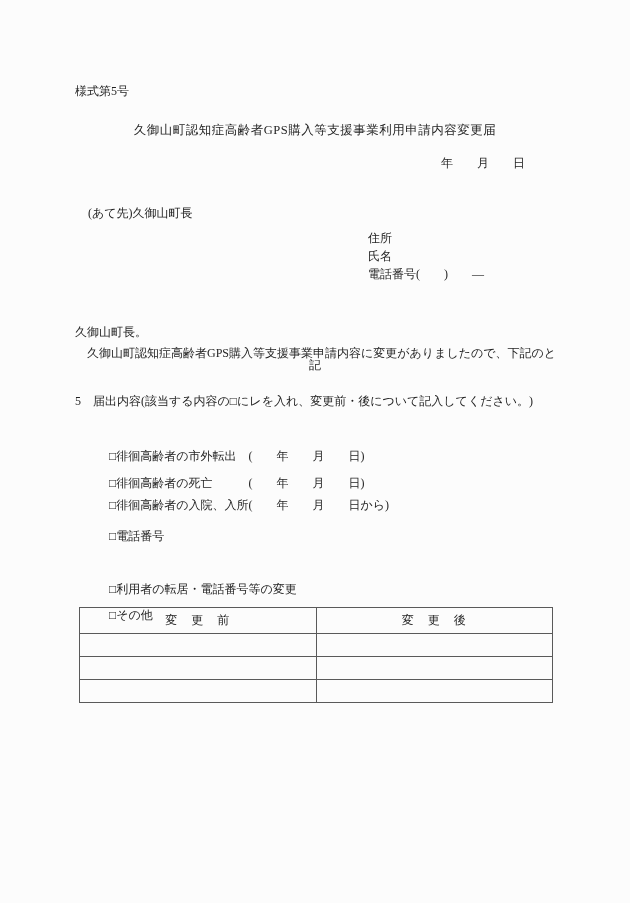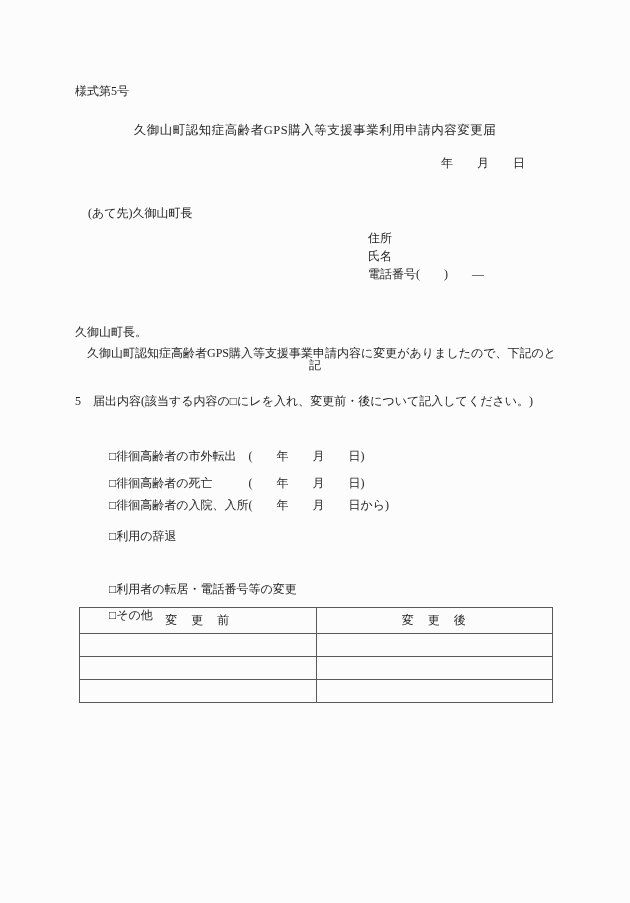--- a/index.html
+++ b/index.html
@@ -80,21 +80,21 @@
 
   <div class="cb-row" style="top:434px;">
     <span class="cb-box">□</span><span>徘徊高齢者の市外転出　(　　年　　月　　日)</span>
   </div>
 
   <div class="cb-row" style="top:483px;">
     <span class="cb-box">□</span><span>徘徊高齢者の入院、入所(　　年　　月　　日から)</span>
   </div>
 
   <div class="cb-row" style="top:514px;">
-    <span class="cb-box">□</span><span>利用の辞退</span>
+    <span class="cb-box">□</span><span>電話番号</span>
   </div>
 
 
   <div class="cb-row" style="top:567px;">
     <span class="cb-box">□</span><span>利用者の転居・電話番号等の変更</span>
   </div>
 
   <div class="cb-row" style="top:593px;">
     <span class="cb-box">□</span><span>その他</span>
   </div>

